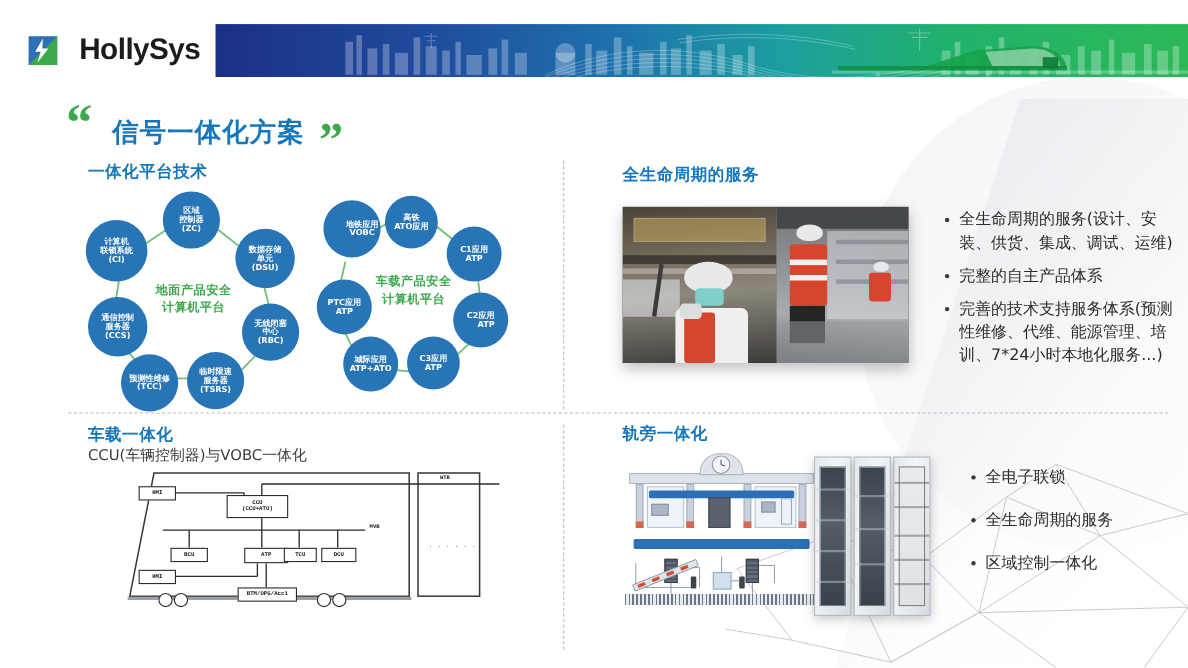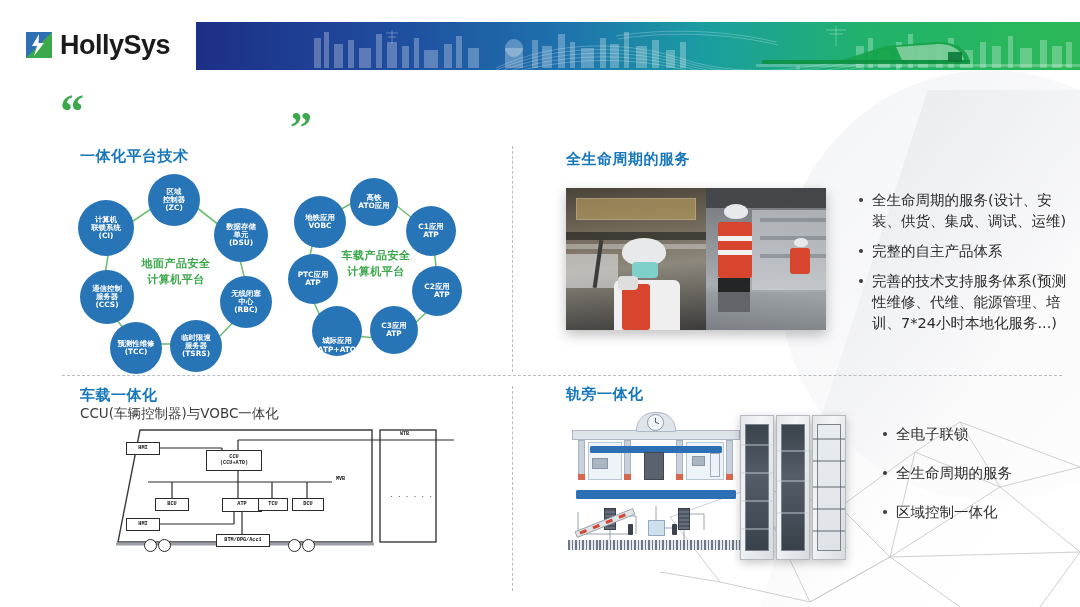--- a/index.html
+++ b/index.html
@@ -35,21 +35,21 @@
   .hdr-strip {
     position:absolute; left:196px; top:22px; width:884px; height:48px;
     background: linear-gradient(90deg,#1c2f86 0%, #1f4c9e 22%, #1e73ad 42%, #1b9ea0 58%, #21b26b 74%, #2cb857 100%);
   }
   .hdr-art { position:absolute; left:196px; top:22px; width:884px; height:48px; overflow:hidden; }
   .hdr-title {
     position:absolute; left:222px; top:30px;
     font-size:23px; color:#ffffff; letter-spacing:2px; font-weight:400;
     font-family:"DejaVu Sans","Liberation Sans",sans-serif;
   }
-  .logo-wrap { position:absolute; left:24px; top:30px; display:flex; align-items:flex-start; gap:6px; }
+  .logo-wrap { position:absolute; left:24px; top:30px; display:flex; align-items:flex-end; gap:18px; }
   .logo-mark { width:30px; height:30px; position:relative; }
   .logo-text {
     font-size:27px; font-weight:bold; color:#1b1b1b; letter-spacing:-.5px;
     font-family:"Liberation Sans",sans-serif;
   }
 
   
   .quote-block { position:absolute; left:60px; top:88px; width:300px; height:56px; }
   .q-open, .q-close {
     position:absolute; color:#3aa84b; font-weight:bold; font-size:48px;
@@ -298,20 +298,21 @@
           <path d="M2 28 L28 28 L28 2 Z" fill="#3aa84b"></path>
           <path d="M15 4 L8 16 H13 L10 26 L20 13 H14.5 Z" fill="#ffffff"></path>
         </svg>
       </div>
       <div class="logo-text">HollySys</div>
     </div>
   </div>
 
   <div class="quote-block">
     <div class="q-open">“</div>
+    <div class="quote-title">信号一体化方案</div>
     <div class="q-close">”</div>
   </div>
 
   <div class="v-divider"></div>
   <div class="v-divider2"></div>
   <div class="h-divider"></div>
 
   <div class="sec-h" style="left:80px; top:147px;">一体化平台技术</div>
 
   <div class="circ-diagram" style="left:78px; top:172px; width:196px; height:196px;">
@@ -387,29 +388,29 @@
            <span>ATP</span></div>
     </div>
     <div class="node" style="left:124px; top:88px; width:50px; height:50px;text-align:right;">
       <div><span>C2应用</span><br>
            <span>ATP</span></div>
     </div>
     <div class="node" style="left:82px; top:128px; width:48px; height:48px;">
       <div><span>C3应用</span><br>
            <span>ATP</span></div>
     </div>
-    <div class="node" style="left:24px; top:128px; width:50px; height:50px;align-items:flex-end;">
+    <div class="node" style="left:24px; top:128px; width:50px; height:50px;">
       <div><span>城际应用</span><br>
            <span>ATP+ATO</span></div>
     </div>
     <div class="node" style="left:0px;  top:76px;  width:50px; height:50px;">
       <div><span>PTC应用</span><br>
            <span>ATP</span></div>
     </div>
-    <div class="node" style="left:6px;  top:18px;  width:52px; height:52px;">
+    <div class="node" style="left:6px;  top:4px;  width:52px; height:52px;justify-content:flex-end;">
       <div><span>地铁应用</span><br>
            <span>VOBC</span></div>
     </div>
     <div class="core-label" style="left:26px; top:70px; width:124px;">
       <div>车载产品安全</div>
       <div>计算机平台</div>
     </div>
   </div>
 
   <div class="sec-h" style="left:566px; top:150px;">全生命周期的服务</div>

